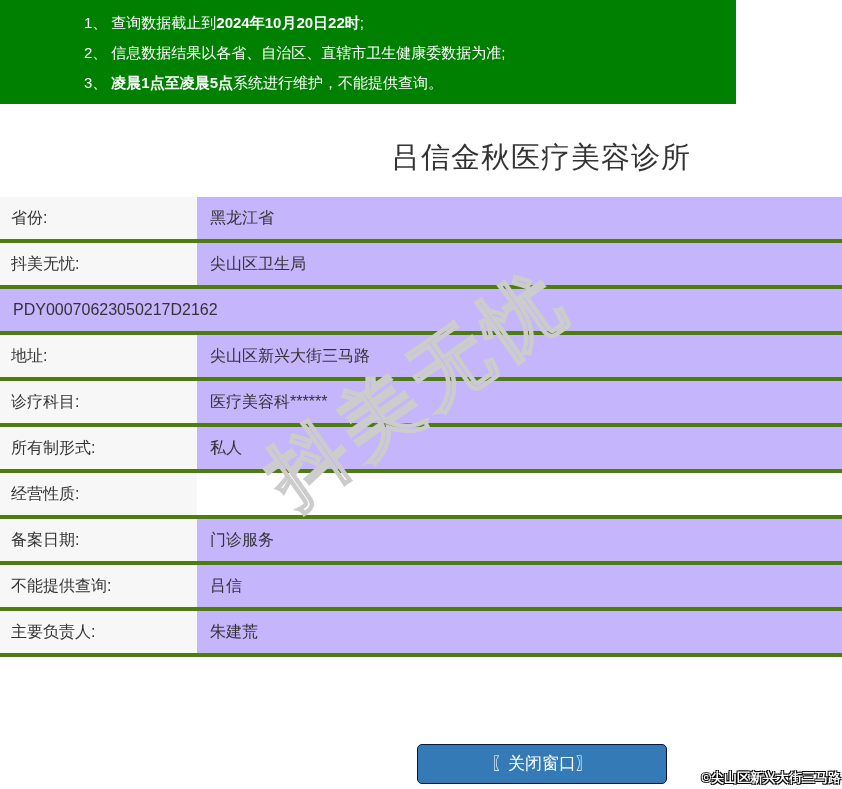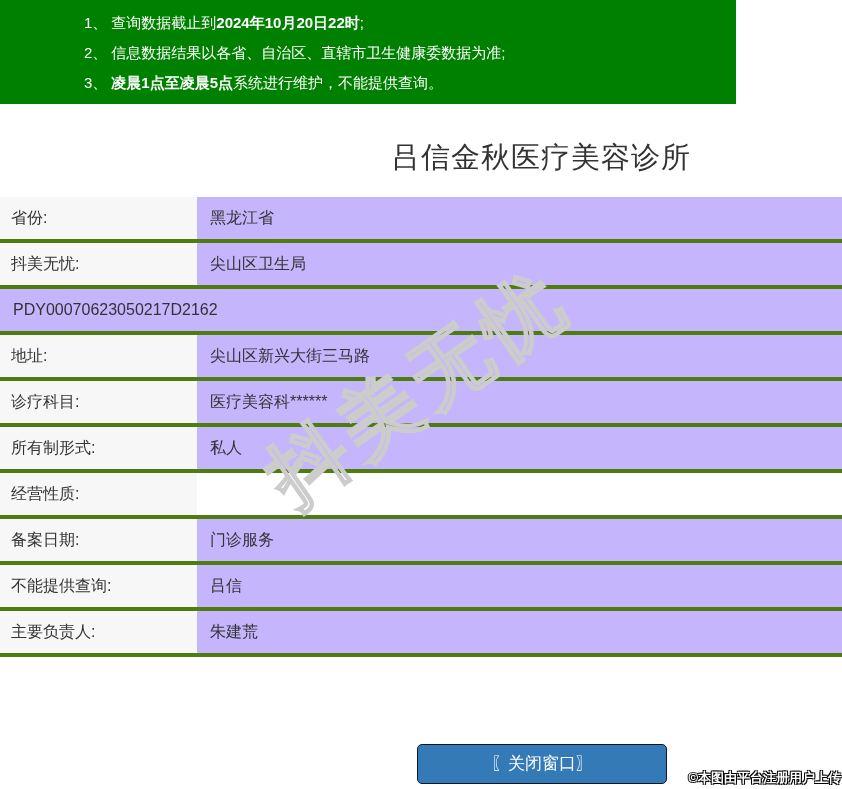--- a/index.html
+++ b/index.html
@@ -128,13 +128,13 @@
   <div class="info-row">
     <div class="cell-label">主要负责人:</div>
     <div class="cell-value">朱建荒</div>
   </div>
 </div>
 
 <div class="watermark">抖美无忧</div>
 
 <div class="close-button">〖关闭窗口〗</div>
 
-<div class="attribution">©本图由平台注册用户上传</div>
+<div class="attribution">©尖山区新兴大街三马路</div>
 
 </body></html>

